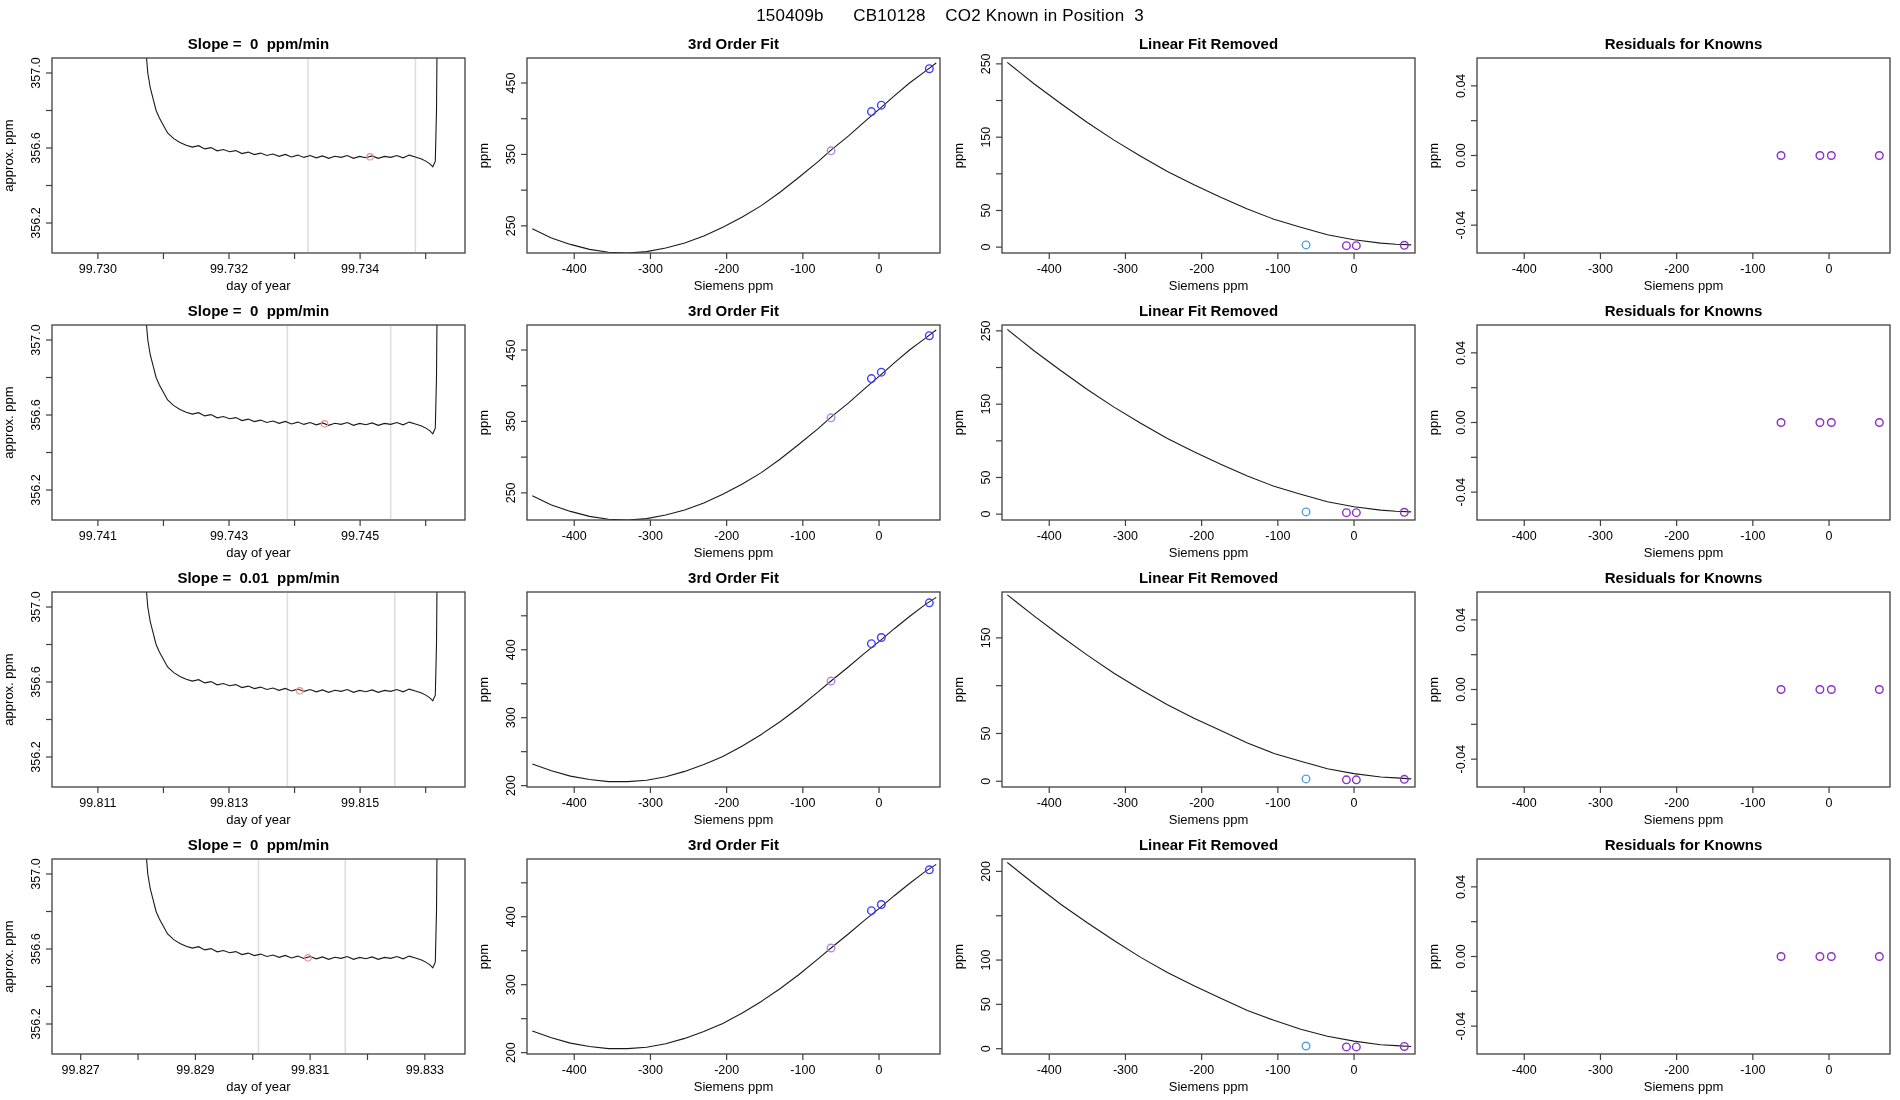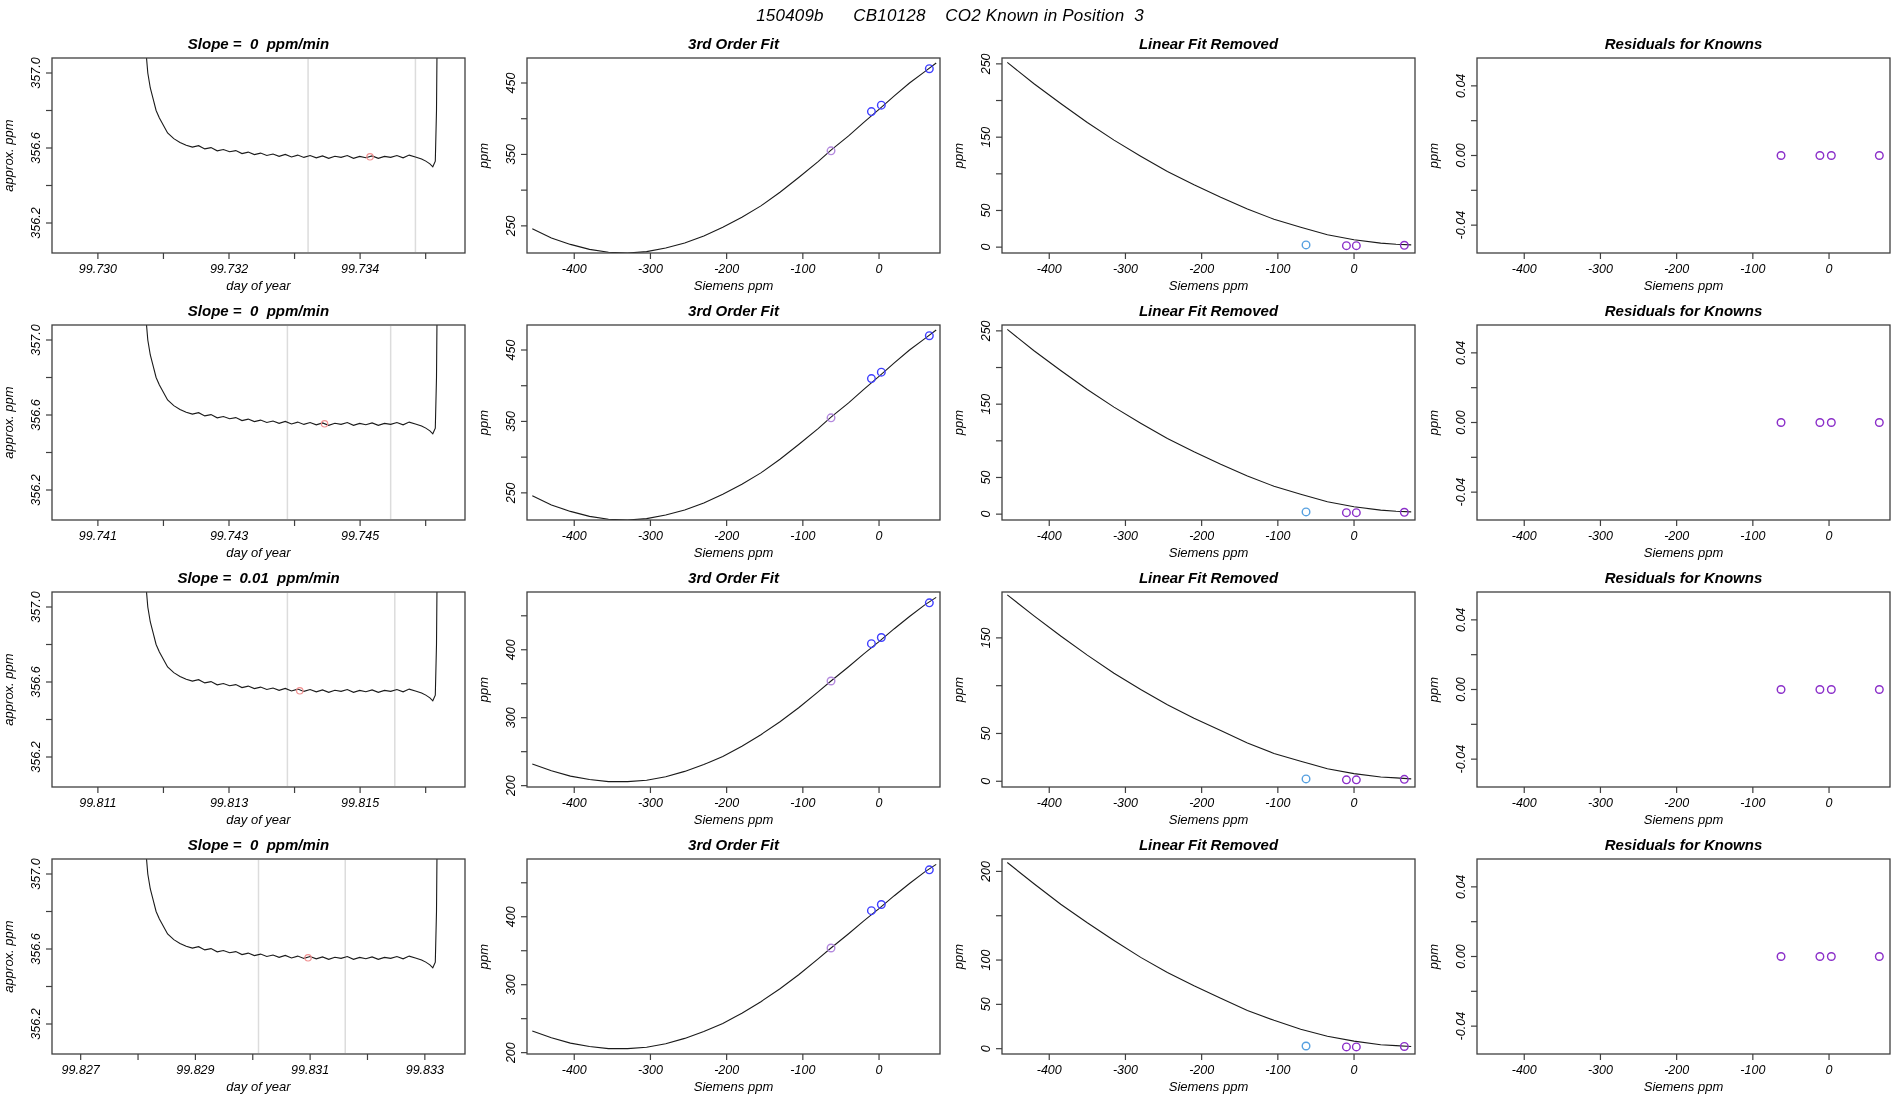--- a/index.html
+++ b/index.html
@@ -1,16 +1,16 @@
 <!DOCTYPE html>
 <html><head>
 <meta charset="utf-8">
 <style>
   html,body{margin:0;padding:0;background:#ffffff;}
-  .page{width:1900px;height:1100px;background:#ffffff;font-family:"Liberation Sans",sans-serif;overflow:hidden;font-style:italic;}
+  .page{width:1900px;height:1100px;background:#ffffff;font-family:"Liberation Sans",sans-serif;overflow:hidden;}
   .main-title{height:32px;display:flex;align-items:center;justify-content:center;
     font-size:17px;color:#000;white-space:pre;letter-spacing:0.2px;}
   .plot-grid{display:grid;grid-template-columns:repeat(4,475px);grid-template-rows:repeat(4,267px);}
   .cell{position:relative;}
   svg text{font-family:"Liberation Sans",sans-serif;}
 </style>
 </head>
 <body>
 
 <div class="page">

